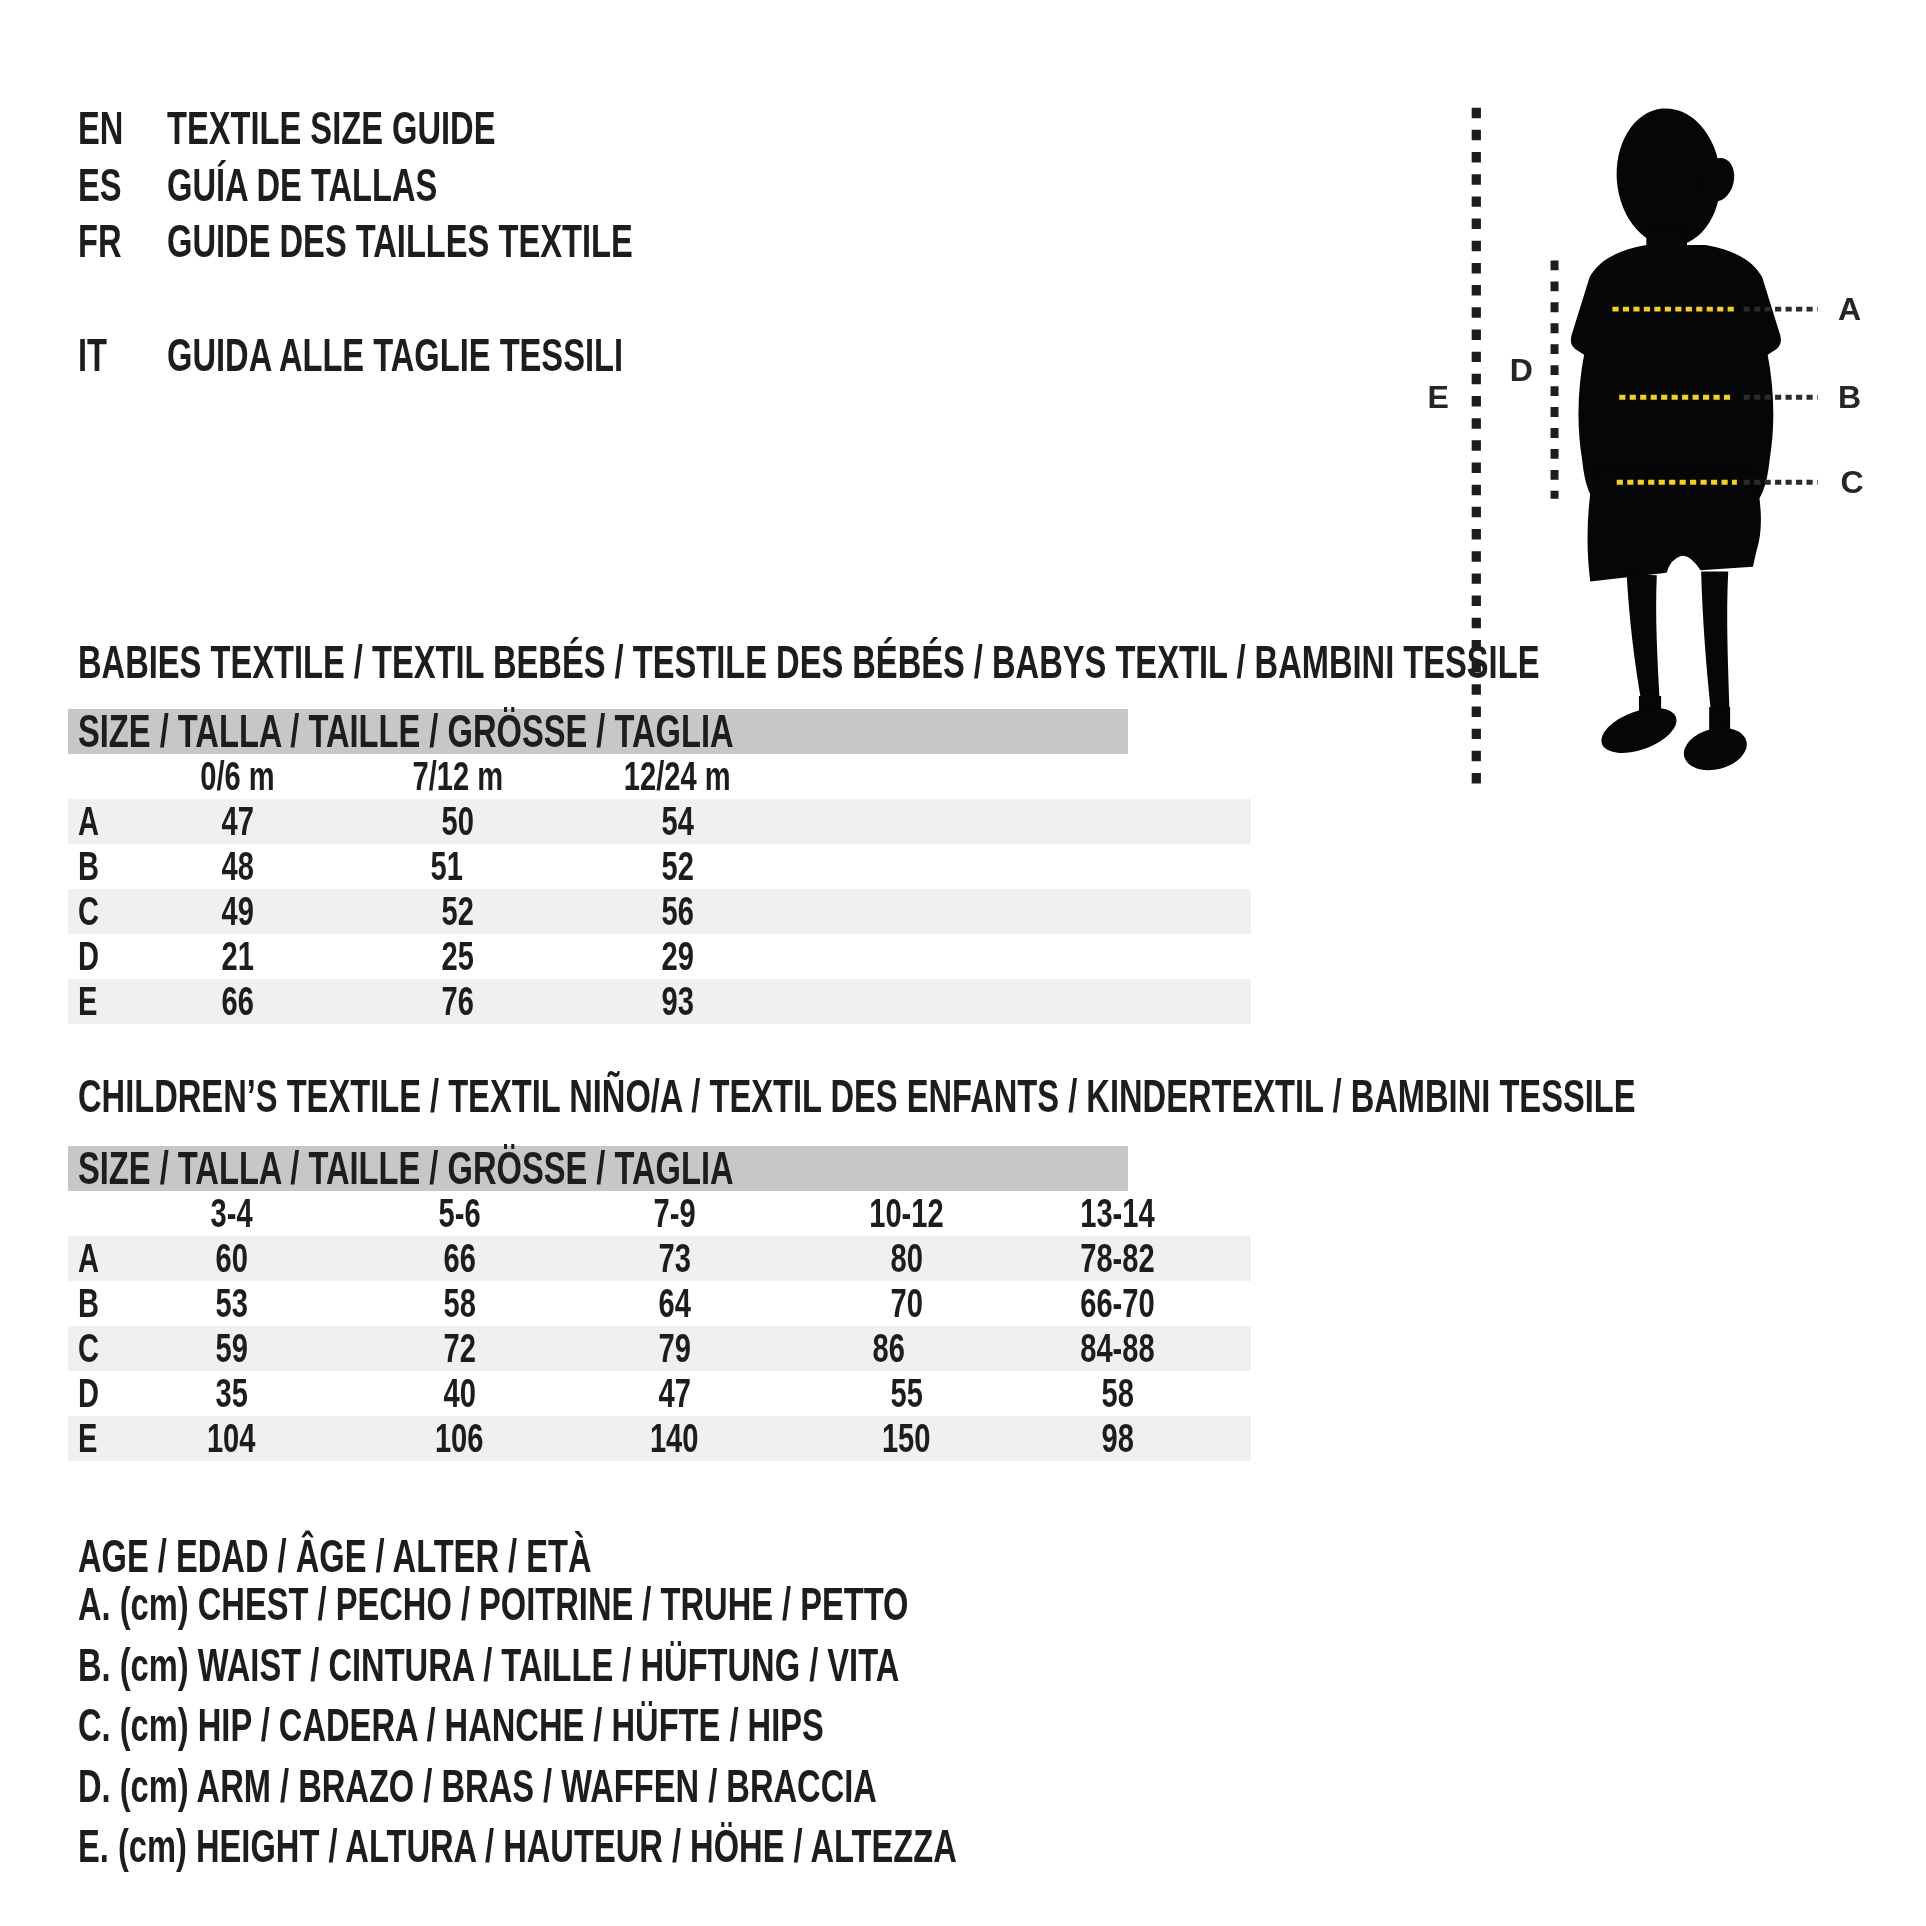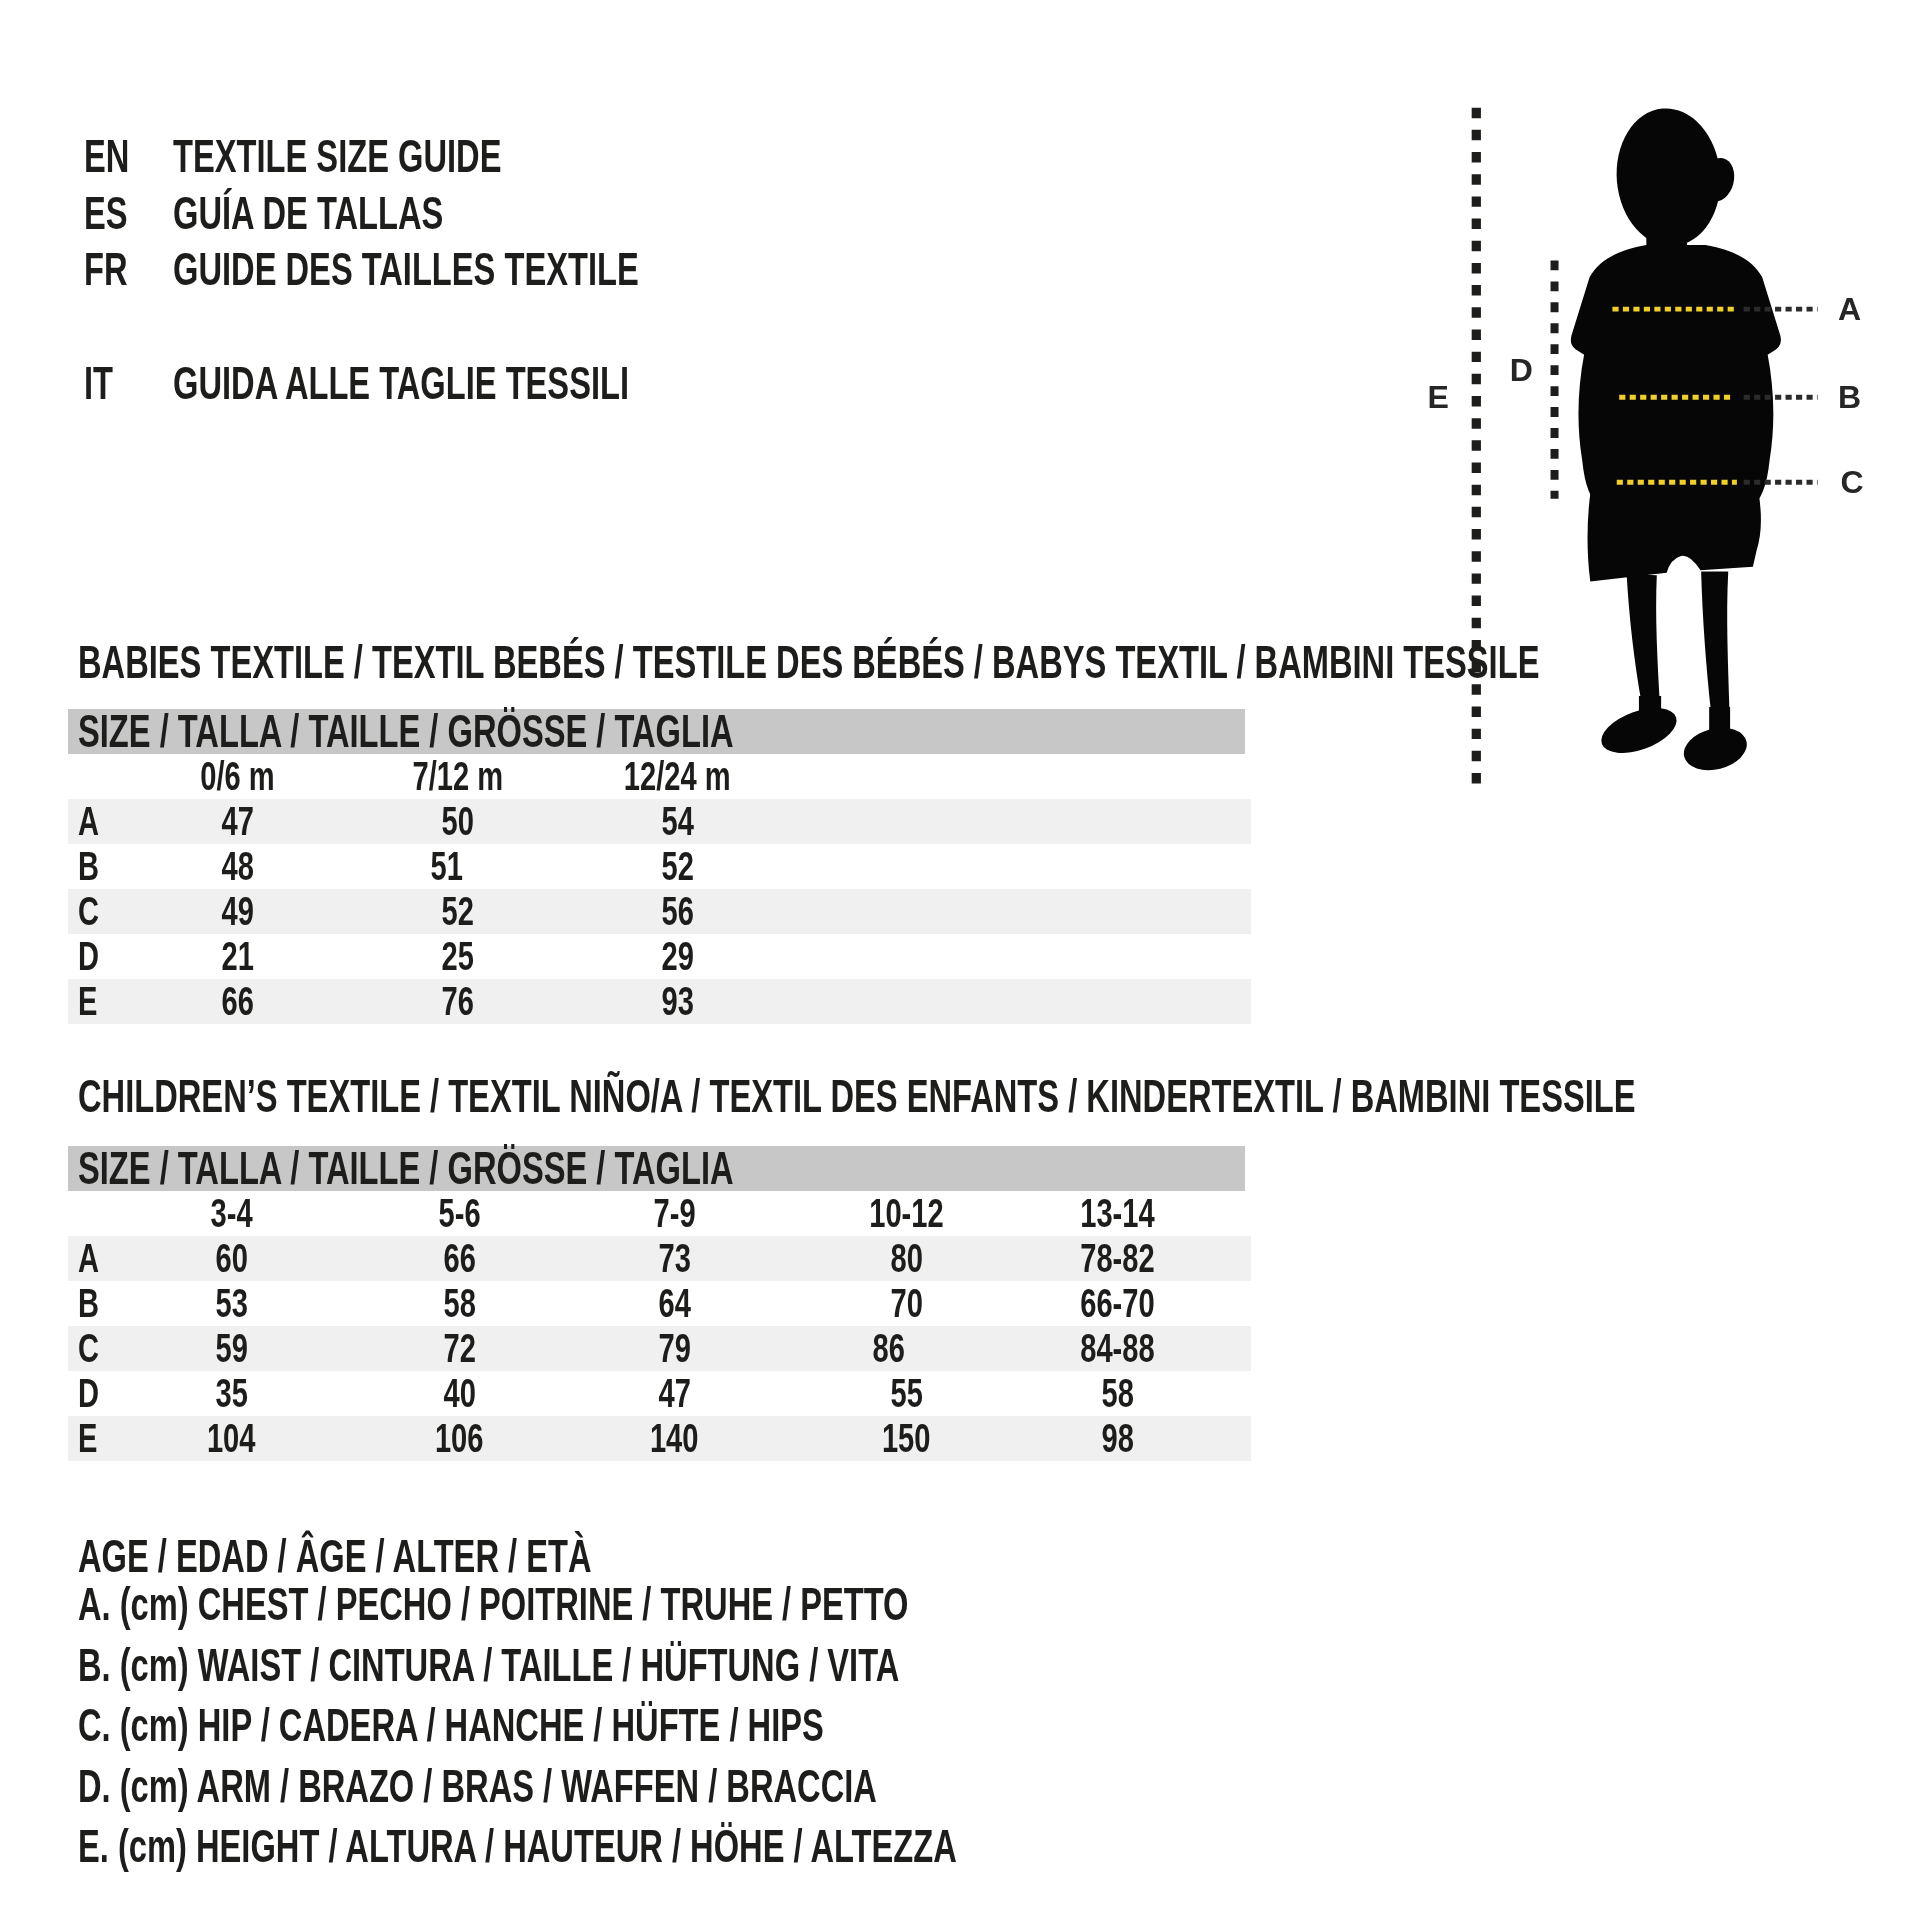--- a/index.html
+++ b/index.html
@@ -6,27 +6,27 @@
   body{
     width:1926px;height:1926px;position:relative;overflow:hidden;
     background:#ffffff;color:#1d1d1b;
     font-family:"Liberation Sans",sans-serif;font-weight:bold;
   }
   
   .cx{display:inline-block;transform:scaleX(.71);transform-origin:0 50%;white-space:nowrap;}
   .cxc{display:inline-block;transform:scaleX(.71);transform-origin:50% 50%;white-space:nowrap;}
 
   .lang-block{position:absolute;left:0;top:100px;width:1356px;height:290px;}
-  .lang-row{position:absolute;left:84px;height:57px;line-height:57px;font-size:46px;white-space:nowrap;margin-top:28px;}
+  .lang-row{position:absolute;left:78px;height:57px;line-height:57px;font-size:46px;white-space:nowrap;}
   .lang-code{display:inline-block;width:89px;vertical-align:top;}
 
   .section-heading{position:absolute;left:78px;height:49px;line-height:49px;font-size:46px;white-space:nowrap;}
 
   .size-table{position:absolute;left:68px;width:1183px;}
-  .size-bar{position:absolute;left:0;top:0;width:1177px;height:45px;background:#c7c7c7;
+  .size-bar{position:absolute;left:0;top:0;width:1060px;height:45px;background:#c7c7c7;
             line-height:45px;font-size:46px;padding-left:10px;box-sizing:border-box;white-space:nowrap;}
   .thead{position:absolute;left:0;width:1183px;height:45px;line-height:45px;font-size:41px;}
   .trow{position:absolute;left:0;width:1183px;height:45px;line-height:45px;font-size:41px;}
   .trow.odd{background:#f0f0f0;}
   .rlabel{position:absolute;left:10px;top:0;height:45px;line-height:45px;}
   .cell{position:absolute;top:0;width:197px;height:58px;text-align:center;}
 
   .legend-block{position:absolute;left:0;top:1514px;width:1232px;}
   .legend-row{position:absolute;left:78px;height:60px;line-height:60px;font-size:46px;white-space:nowrap;}
 

